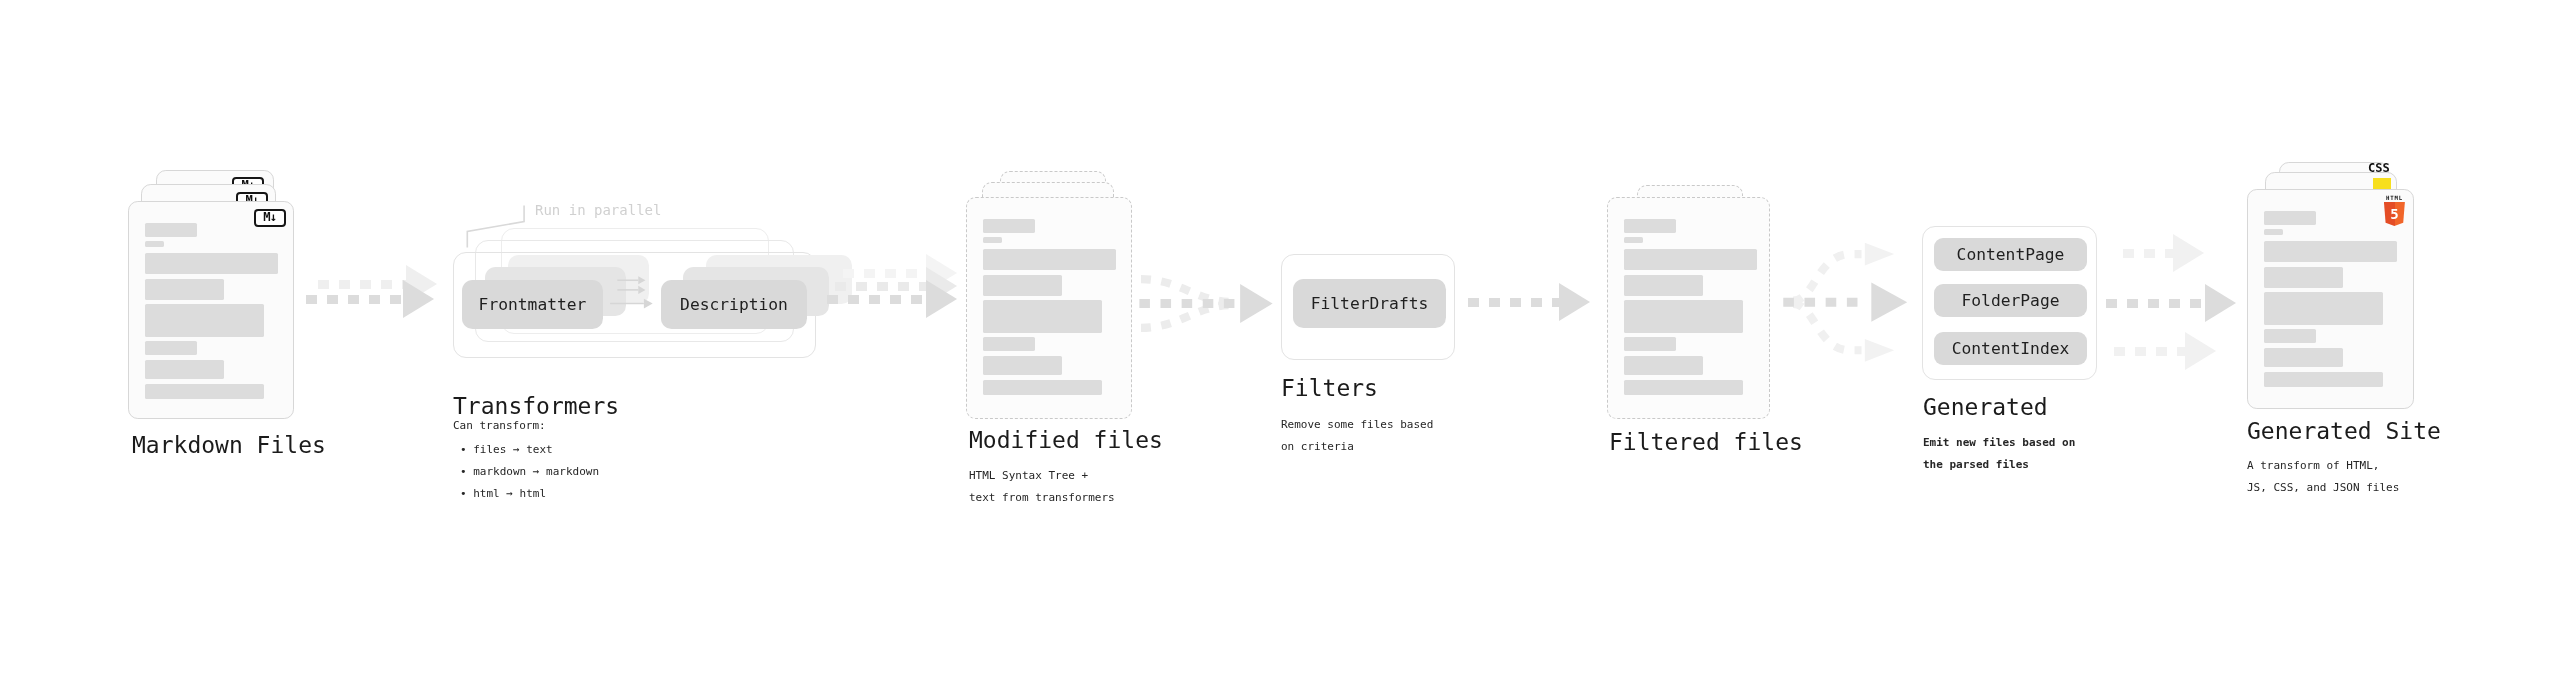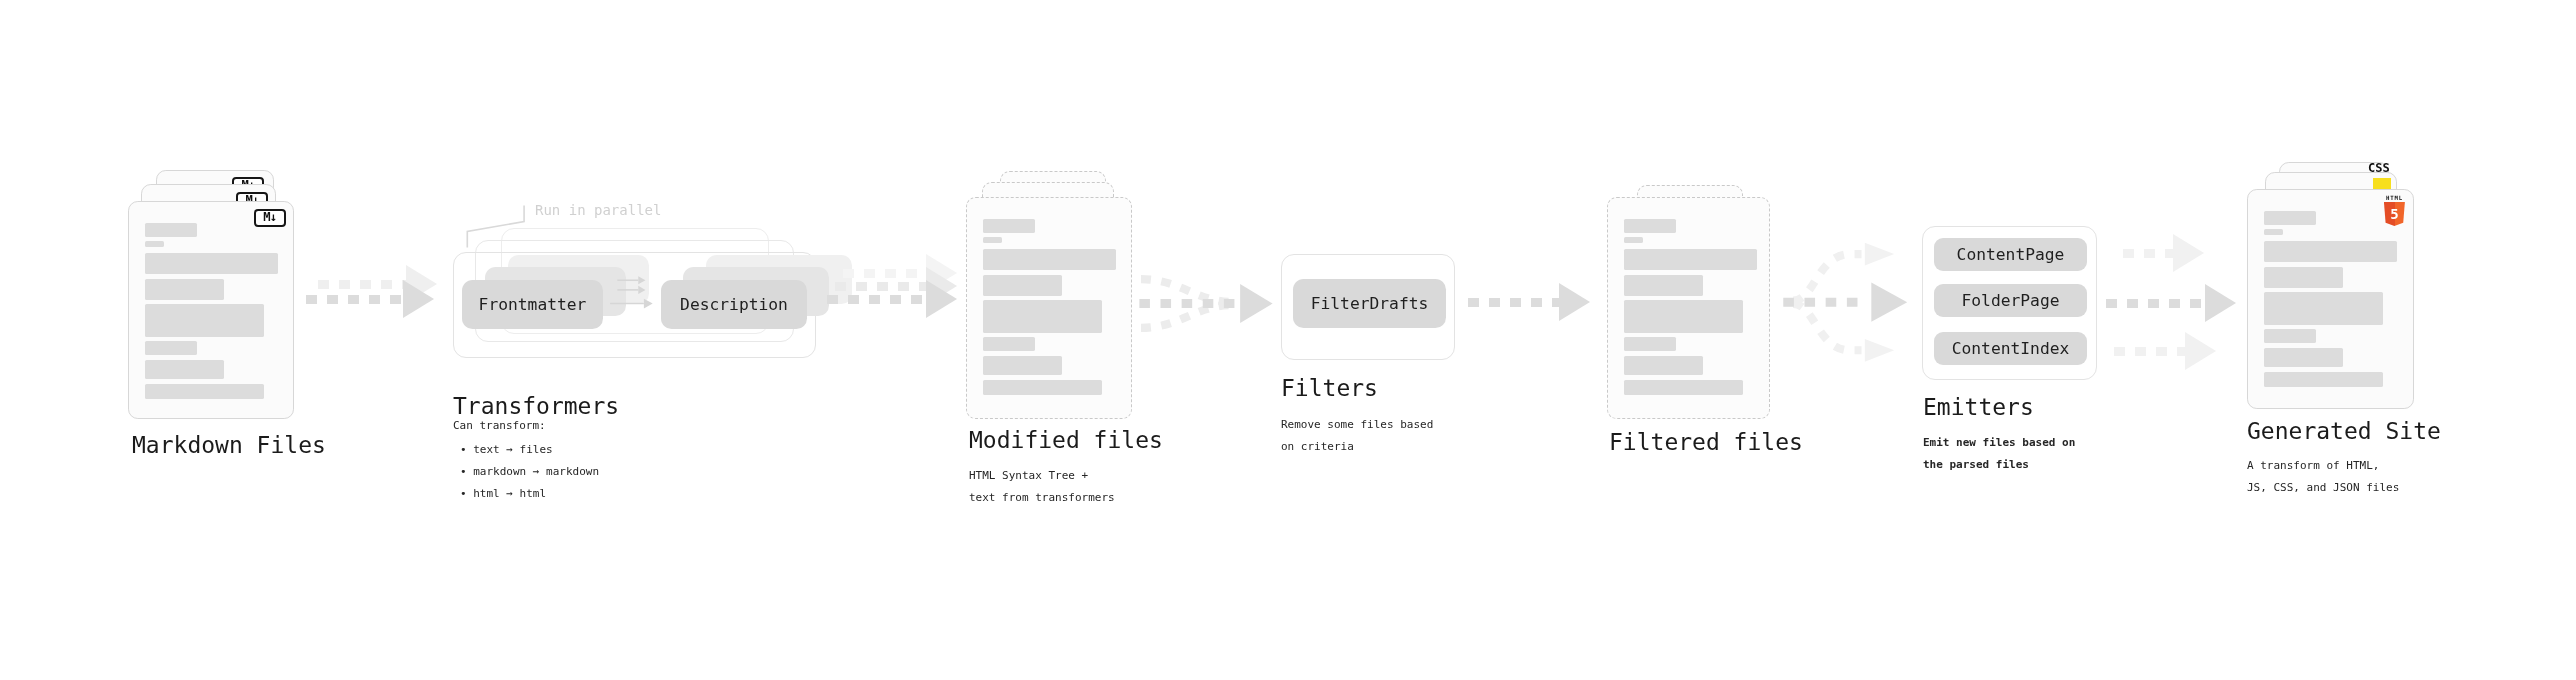--- a/index.html
+++ b/index.html
@@ -110,21 +110,21 @@
       <polygon points="40,4 49,9 40,14" fill="#d6d6d6"></polygon>
       <line x1="14" y1="21" x2="40" y2="21" stroke="#d6d6d6" stroke-width="2"></line>
       <polygon points="40,16 49,21 40,26" fill="#d6d6d6"></polygon>
       <line x1="5" y1="38" x2="47" y2="38" stroke="#d6d6d6" stroke-width="2"></line>
       <polygon points="47,32 58,38 47,44" fill="#d6d6d6"></polygon>
     </svg>
 
     <div class="stage-title" style="left:453px;top:393px;">Transformers</div>
     <div class="stage-sub" style="left:453px;top:415px;">Can transform:</div>
     <div class="stage-sub" style="left:460px;top:439px;">
-      <div>• text → files</div>
+      <div>• files → text</div>
       <div>• markdown → markdown</div>
       <div>• html → html</div>
     </div>
   </div>
 
   <div class="darrow" style="left:843px;top:254px;width:114px;--c:#f4f4f4;">
       <i class="shaft"></i>
       <i class="head"></i>
     </div>
   <div class="darrow" style="left:835px;top:267px;width:122px;--c:#eaeaea;">
@@ -204,21 +204,21 @@
     <polygon points="104,120 140,134 104,148" fill="#f2f2f2"></polygon>
     <line x1="4" y1="75" x2="108" y2="75" stroke="#dcdcdc" stroke-width="11" stroke-dasharray="13 13"></line>
     <polygon points="112,51 156,75 112,99" fill="#dcdcdc"></polygon>
   </svg>
 
   <div>
     <div class="panel white" style="left:1922px;top:226px;width:175px;height:154px;"></div>
     <div class="chip" style="left:1934px;top:238px;width:153px;height:32.5px;border-radius:9px;">ContentPage</div>
     <div class="chip" style="left:1934px;top:284px;width:153px;height:32.5px;border-radius:9px;">FolderPage</div>
     <div class="chip" style="left:1934px;top:332px;width:153px;height:32.5px;border-radius:9px;">ContentIndex</div>
-    <div class="stage-title" style="left:1923px;top:394px;">Emitters</div>
+    <div class="stage-title" style="left:1923px;top:394px;">Generated</div>
     <div class="stage-sub" style="left:1923px;top:432px;font-weight:bold;">
       <div>Emit new files based on</div>
       <div>the parsed files</div>
     </div>
   </div>
 
   <div class="darrow" style="left:2123px;top:234px;width:81px;--c:#f1f1f1;">
       <i class="shaft"></i>
       <i class="head"></i>
     </div>

